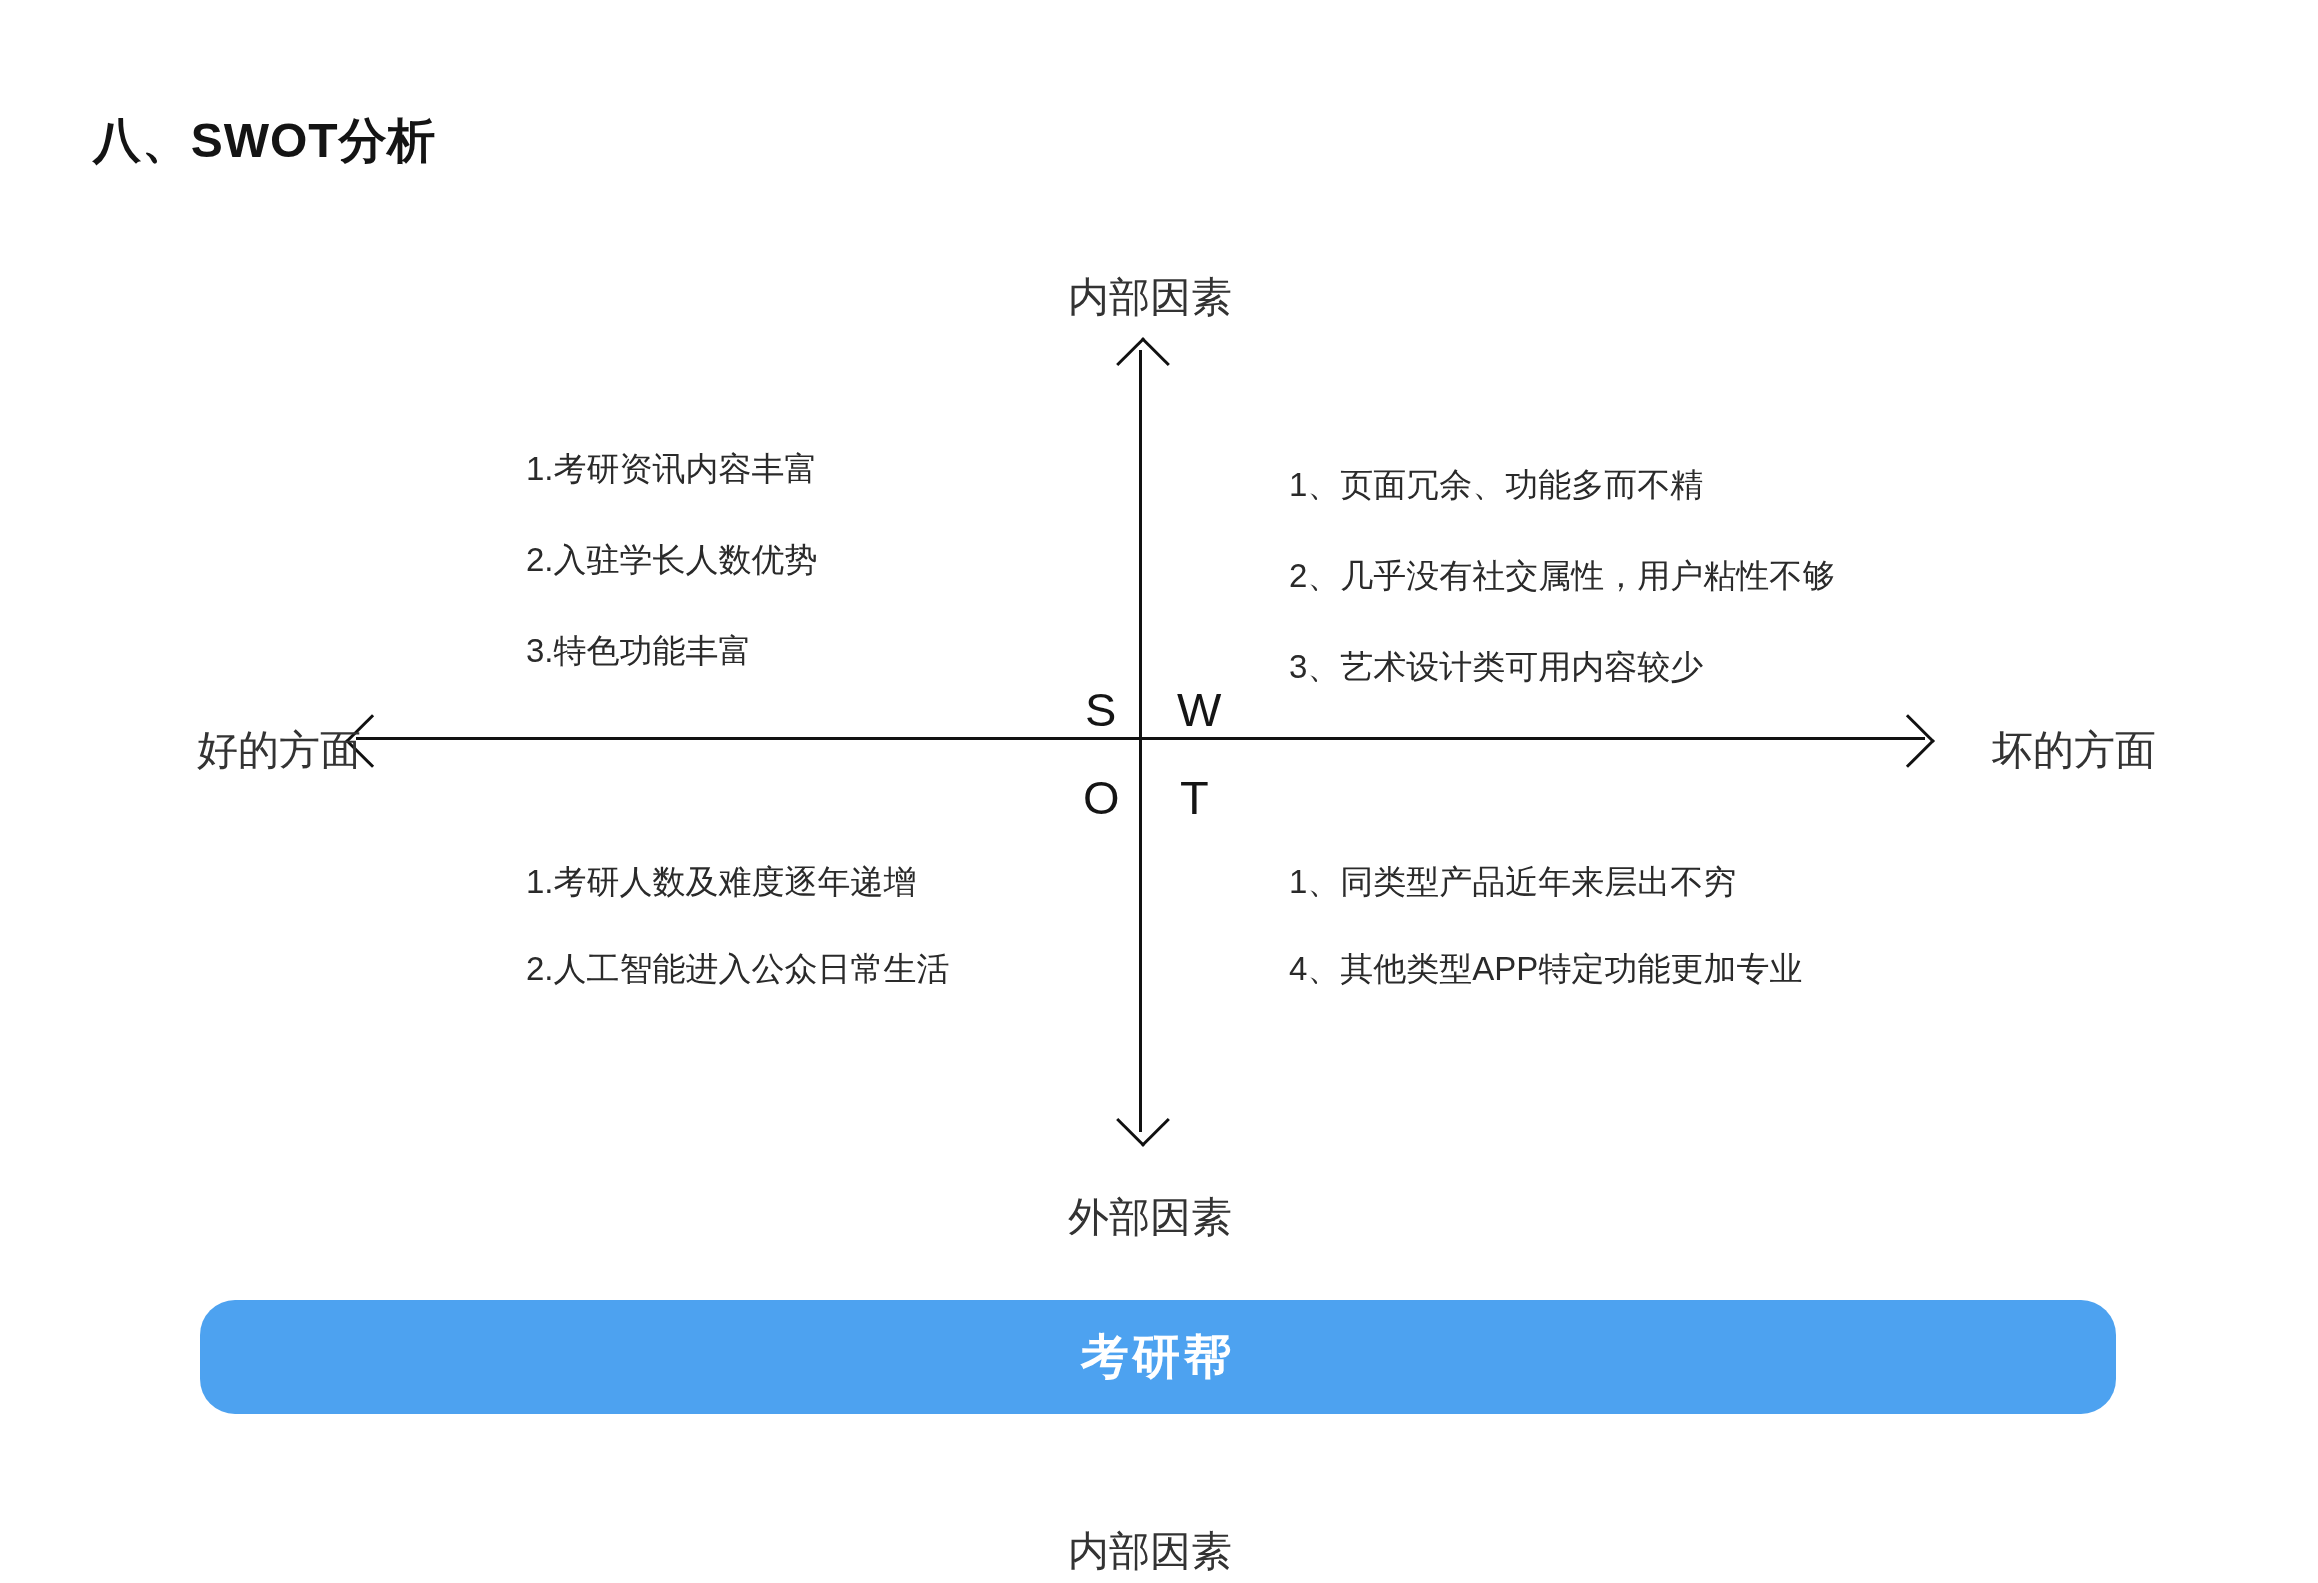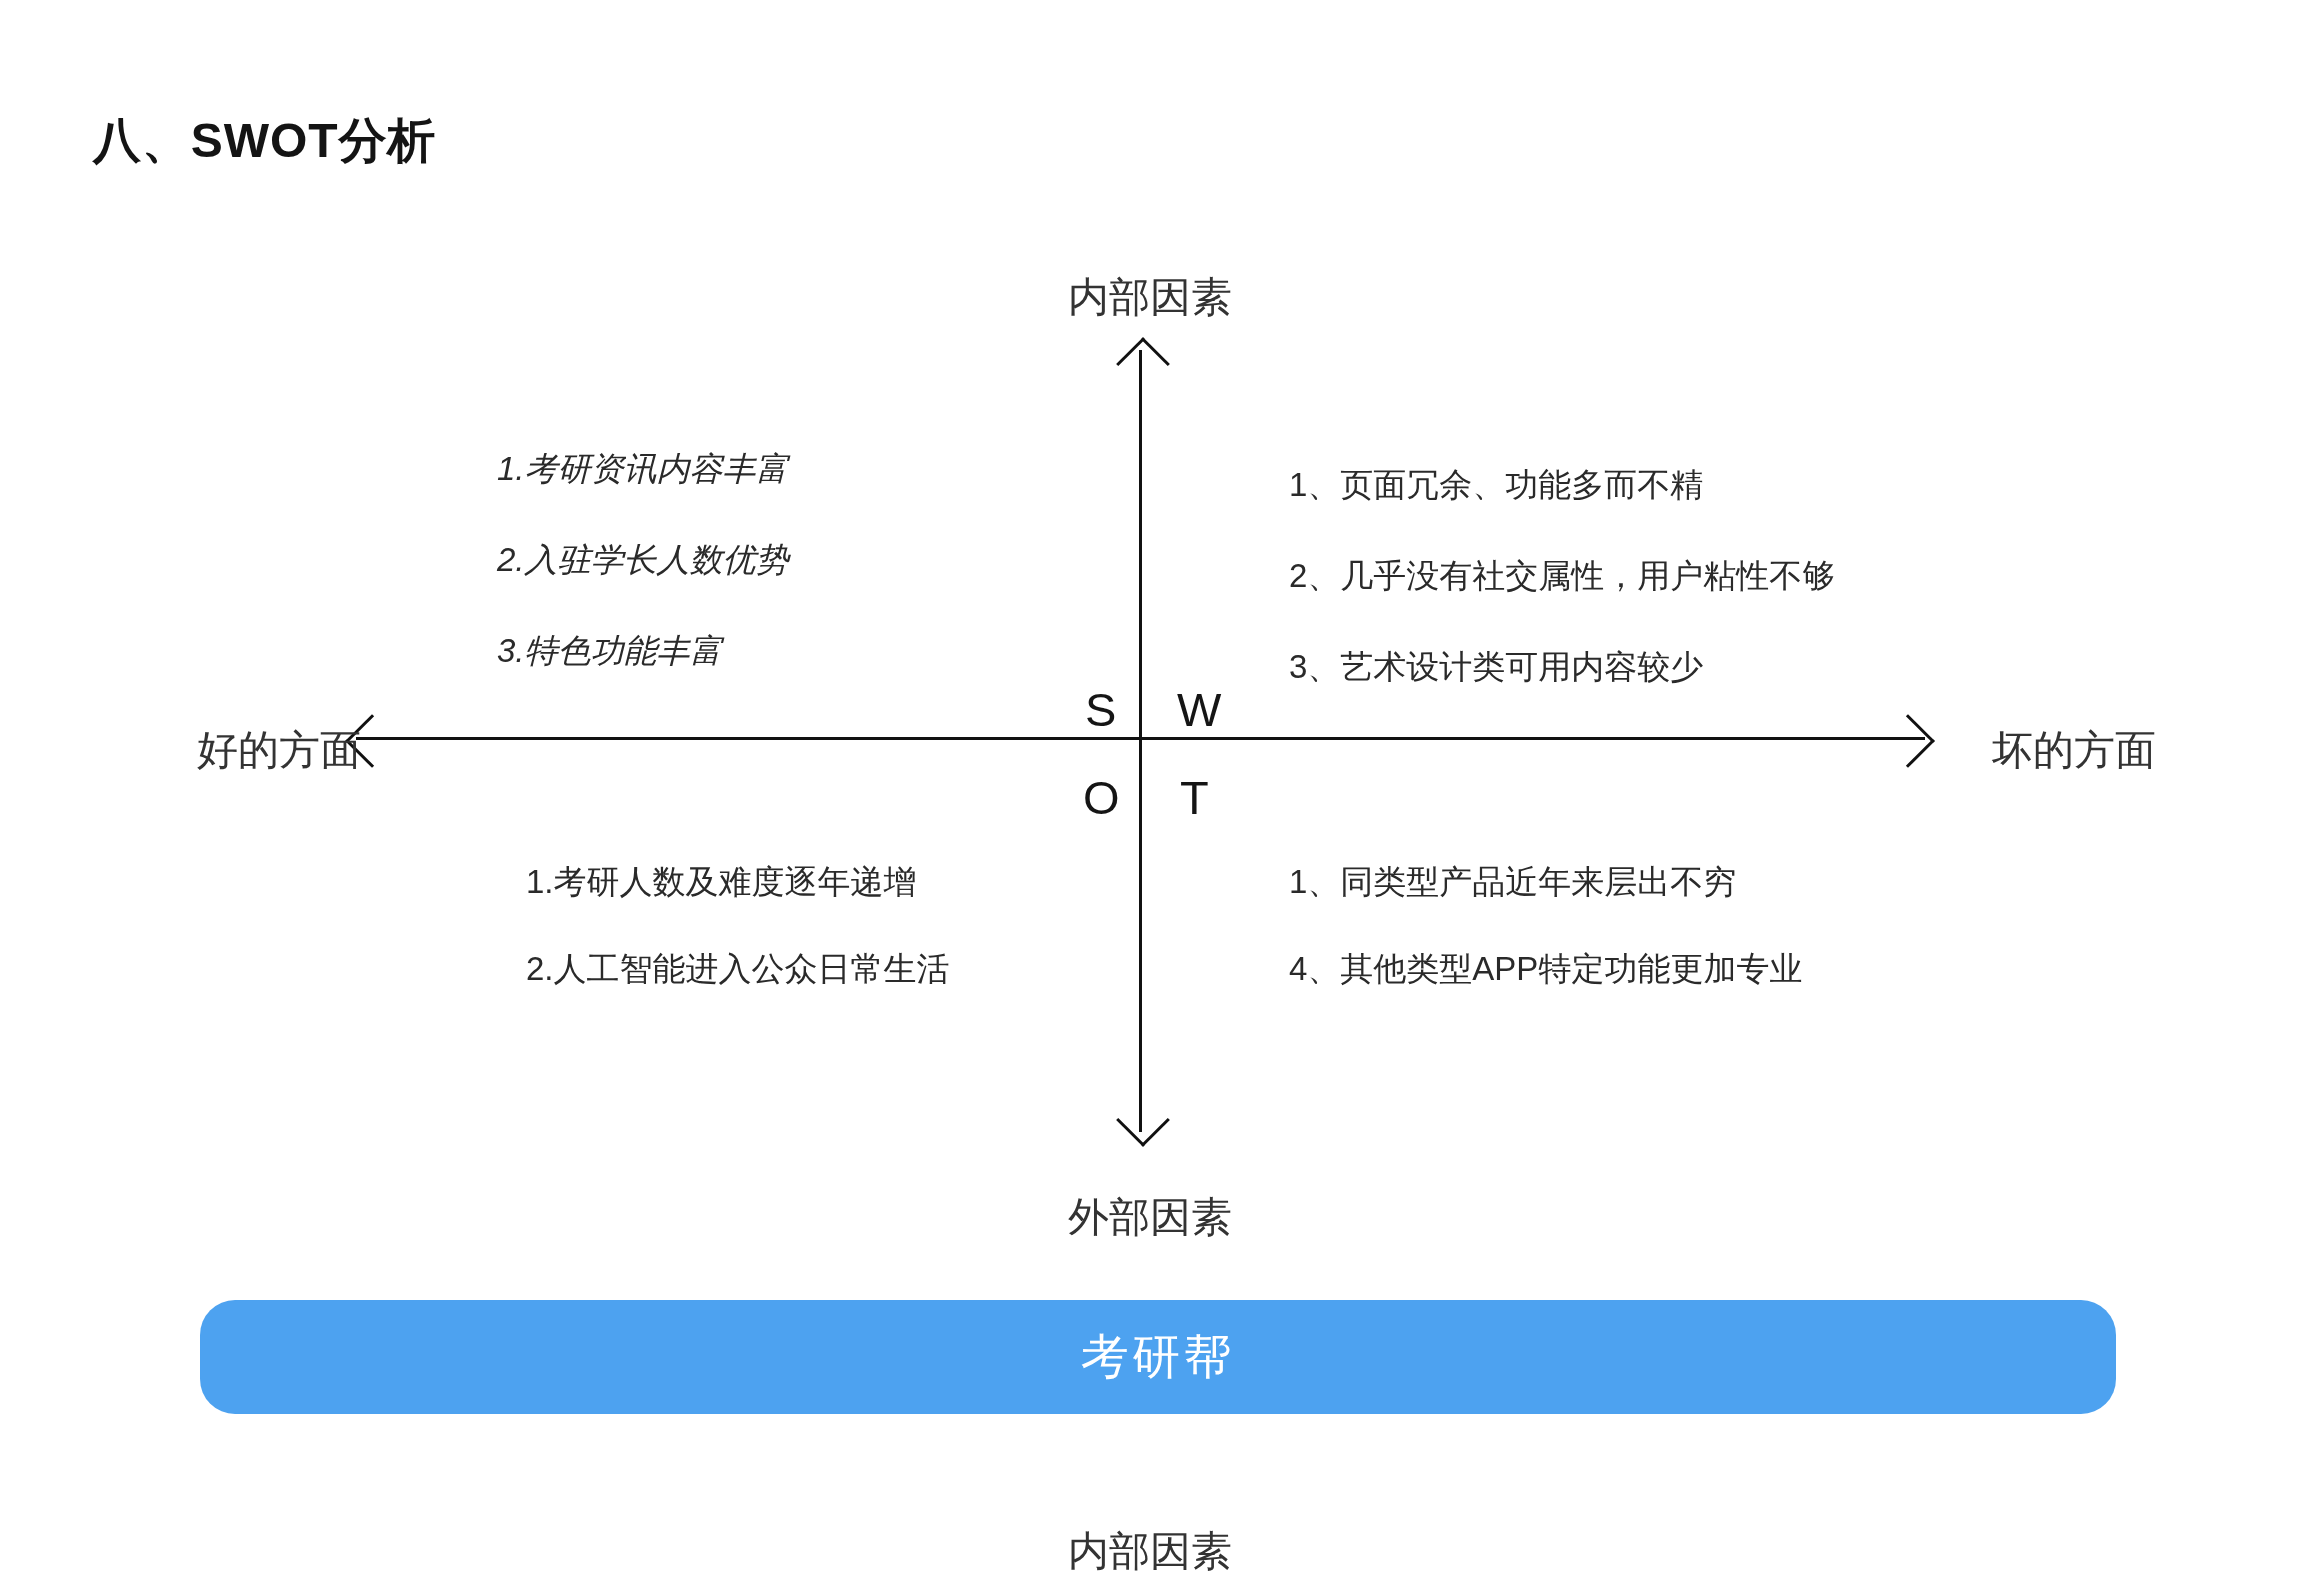--- a/index.html
+++ b/index.html
@@ -121,21 +121,21 @@
   
   .quadrant {
     position: absolute;
   }
   .quadrant-item {
     font-size: 33px;
     line-height: 1;
     color: #2a2a2a;
     white-space: nowrap;
   }
-  .q-strengths { left: 497px; top: 452px; font-style: italic; }
+  .q-strengths { left: 526px; top: 452px; }
   .q-strengths .quadrant-item { margin-bottom: 58px; }
   .q-weaknesses { left: 1289px; top: 468px; }
   .q-weaknesses .quadrant-item { margin-bottom: 58px; }
   .q-opportunities { left: 526px; top: 865px; }
   .q-opportunities .quadrant-item { margin-bottom: 54px; }
   .q-threats { left: 1289px; top: 865px; }
   .q-threats .quadrant-item { margin-bottom: 54px; }
 
   
   .brand-banner {
@@ -144,21 +144,21 @@
     top: 1300px;
     width: 1916px;
     height: 114px;
     border-radius: 35px;
     display: flex;
     align-items: center;
     justify-content: center;
   }
   .brand-banner-label {
     font-size: 48px;
-    font-weight: normal;
+    font-weight: bold;
     color: #ffffff;
     letter-spacing: 3.5px;
   }
 </style>
 </head>
 <body>
 
 <div id="page" style="background: rgb(255, 255, 255);">
 
   <div class="page-title">八、SWOT分析</div>

